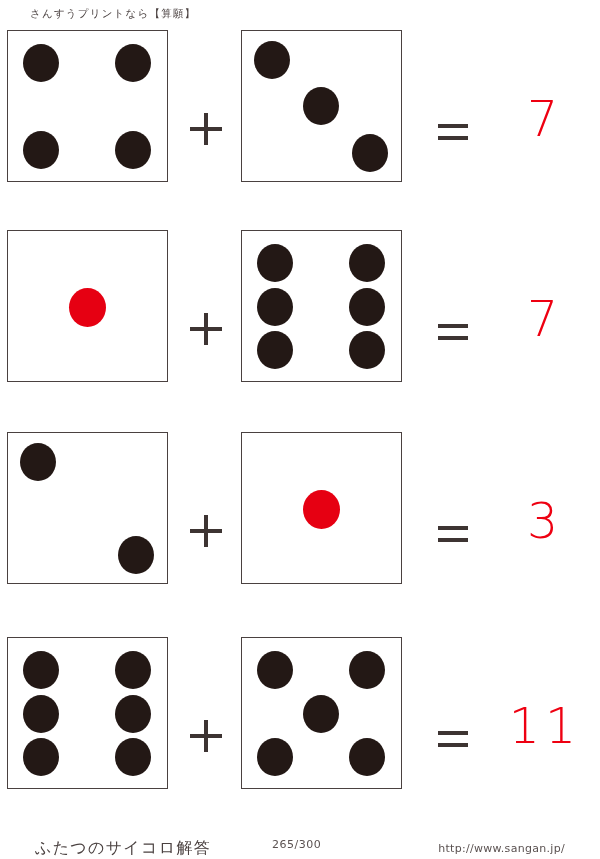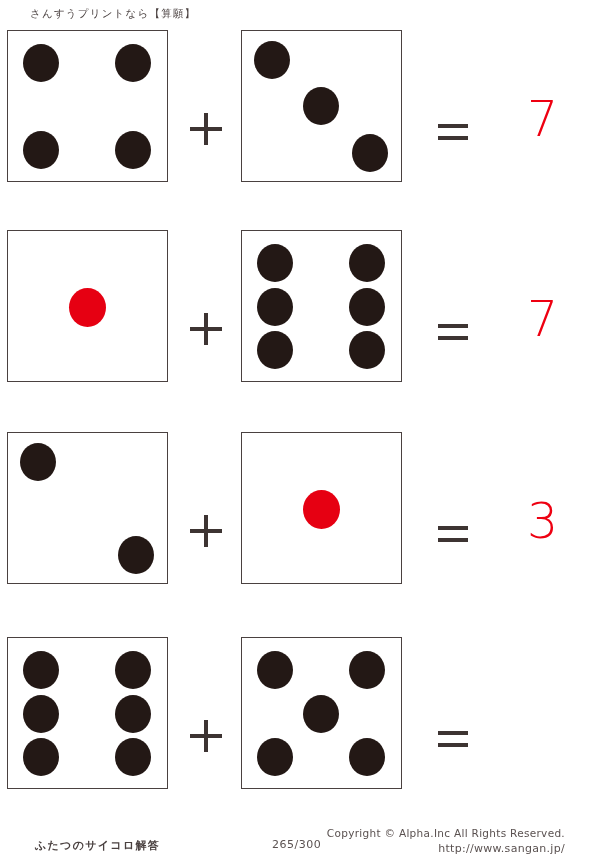--- a/index.html
+++ b/index.html
@@ -94,21 +94,21 @@
     line-height:1;
   }
 
   
   .foot{
     position:absolute;
     font-family:"DejaVu Sans", sans-serif;
     color:#4a4140;
     white-space:nowrap;
   }
-  .foot-title{ left:35px;  top:838px; font-size:11px; letter-spacing:1.3px;font-weight:bold; }
+  .foot-title{ left:35px;  top:838px; font-size:16px; letter-spacing:1.3px; }
   .foot-page { left:272px; top:838px; font-size:11px; letter-spacing:0.5px; color:#5a5150; }
   .foot-copy { right:35px; top:827px; font-size:10.5px; letter-spacing:0.3px; color:#5a5150; text-align:right; }
   .foot-url  { right:35px; top:842px; font-size:11px; letter-spacing:0.3px; color:#5a5150; text-align:right; }
 </style>
 </head>
 <body>
 
 <div id="sheet">
 
   <div class="header-text">さんすうプリントなら【算願】</div>
@@ -171,20 +171,20 @@
     </div>
     <div class="plus"></div>
     <div class="die right">
       <span class="pip s-tl"></span>
       <span class="pip s-tr"></span>
       <span class="pip s-c"></span>
       <span class="pip s-bl"></span>
       <span class="pip s-br"></span>
     </div>
     <div class="equals"></div>
+    <div class="answer">11</div>
   </div>
 
   <div class="foot foot-title">ふたつのサイコロ解答</div>
   <div class="foot foot-page">265/300</div>
-  <div class="foot foot-copy">Copyright ©  Alpha.Inc All Rights Reserved.</div>
   <div class="foot foot-url">http://www.sangan.jp/</div>
 
 </div>
 
 </body></html>

